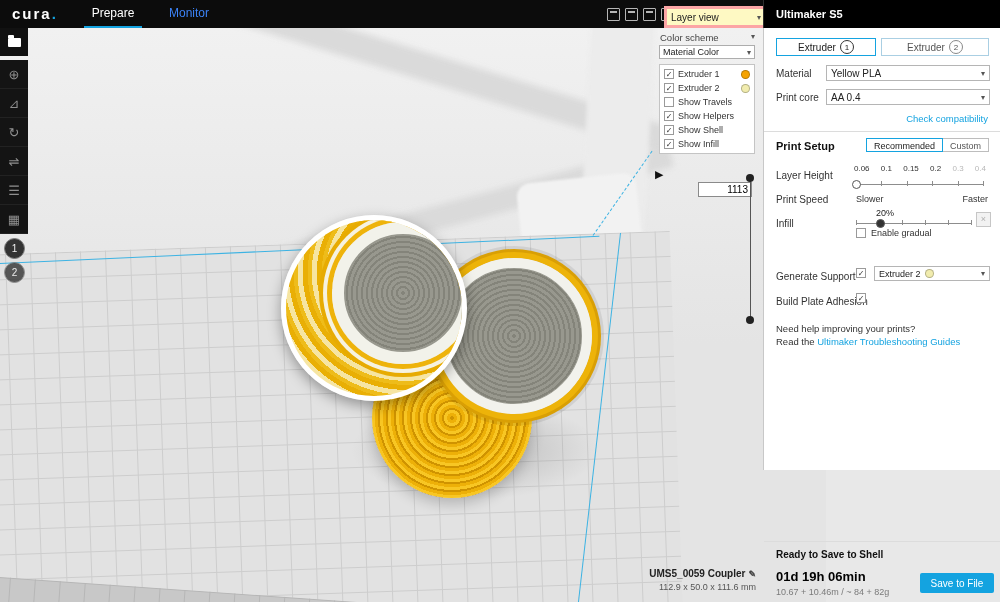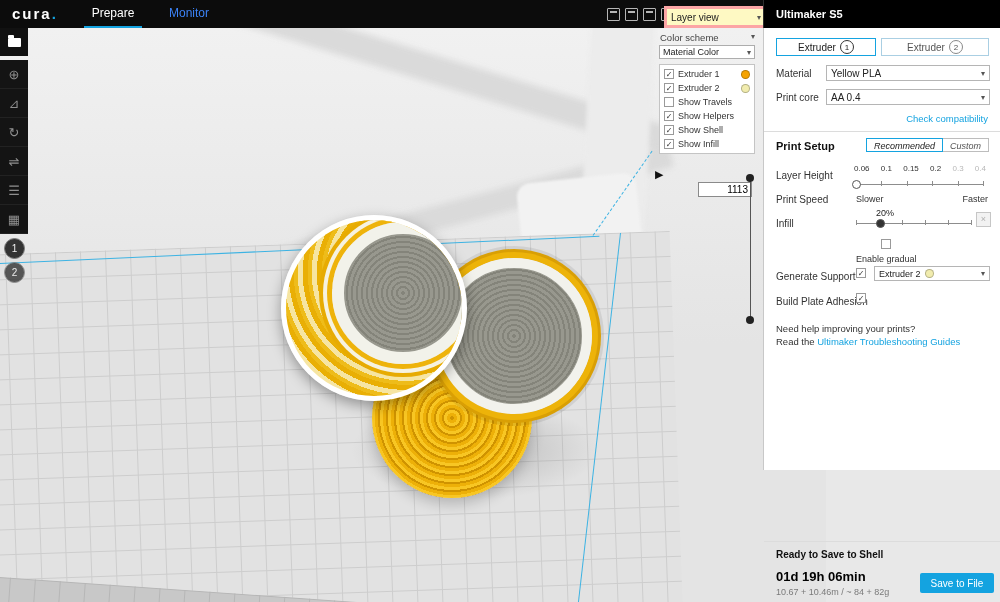--- a/index.html
+++ b/index.html
@@ -90,21 +90,21 @@
   .ext-tab.active{border:1px solid #14a3e0;}
   .ext-tab.inactive{border:1px solid #aacfe3;color:#555;}
   .ext-tab.inactive .num{border-color:#888;color:#555;}
   .ext-1{left:12px;top:10px;width:100px;} .ext-2{left:117px;top:10px;width:108px;}
   .plabel{position:absolute;left:12px;font-size:10px;color:#333;}
   .dd{position:absolute;background:#fff;border:1px solid #b5b5b5;height:16px;display:flex;align-items:center;
       justify-content:space-between;padding:0 4px;font-size:10px;color:#222;box-sizing:border-box;cursor:pointer;}
   .link{color:#14a3e0;font-size:9.5px;cursor:pointer;}
   .divider{position:absolute;left:0;width:237px;height:1px;background:#dcdcdc;}
   .setup-title{position:absolute;left:12px;top:112px;font-size:11px;font-weight:bold;color:#111;}
-  .seg{position:absolute;right:11px;top:110px;display:flex;font-style:italic;}
+  .seg{position:absolute;right:11px;top:110px;display:flex;}
   .seg div{height:14px;line-height:14px;font-size:9px;padding:0 7px;background:#fff;cursor:pointer;box-sizing:border-box;}
   .seg .on{border:1px solid #14a3e0;color:#222;}
   .seg .off{border:1px solid #bdbdbd;border-left:none;color:#555;}
   .ticklabels{position:absolute;left:90px;top:136px;width:132px;display:flex;justify-content:space-between;font-size:8px;color:#333;}
   .ticklabels .dim{color:#b8b8b8;}
   .track{position:absolute;height:1px;background:#8d8d8d;}
   .tickrow{position:absolute;display:flex;justify-content:space-between;}
   .tickrow span{width:1px;height:5px;background:#8d8d8d;}
   .handle{position:absolute;width:7px;height:7px;border-radius:50%;background:#fff;border:1px solid #555;cursor:pointer;}
   .handle.fill{background:#333;}
@@ -181,20 +181,26 @@
         <span class="slabel">Show Infill</span>
       </div>
     </div>
 
     <span class="play">▶</span>
     <input class="layer-input" readonly="" value="1113" style="">
     <div class="vslider"></div>
     <div class="knob knob-top"></div>
     <div class="knob knob-bot"></div>
 
+    <div class="model-block">
+      <div class="model-name">
+        <span>UMS5_0059 Coupler</span><span class="pencil">✎</span>
+      </div>
+      <div class="model-dims">112.9 x 50.0 x 111.6 mm</div>
+    </div>
   </div>
 
   <div class="topbar">
     <div class="logo">
       <span>cura</span><span class="dot">.</span>
     </div>
     <div class="tab active tab-prepare">
       <span>Prepare</span></div>
     <div class="tab tab-monitor">
       <span>Monitor</span></div>
@@ -307,21 +313,21 @@
     <div class="tickrow" style="left:92px;top:192px;width:116px;">
       <span></span>
         <span></span>
         <span></span>
         <span></span>
         <span></span>
         <span></span>
     </div>
     <div class="handle fill" style="left:112px;top:191px;"></div>
     <div class="grad-icon">×</div>
-    <div class="cbrow" style="left:92px;top:211px;flex-direction:column;">
+    <div class="cbrow" style="left:92px;top:200px;">
       <span class="cb"></span>
       <span class="lbl">Enable gradual</span>
     </div>
 
     <span class="plabel" style="top:243px;">Generate Support</span>
     <div class="cbrow" style="left:92px;top:240px;">
       <span class="cb">✓</span>
     </div>
     <div class="dd" style="left:110px;top:238px;width:116px;height:15px;">
       <span style="display:flex;align-items:center;gap:4px;">

